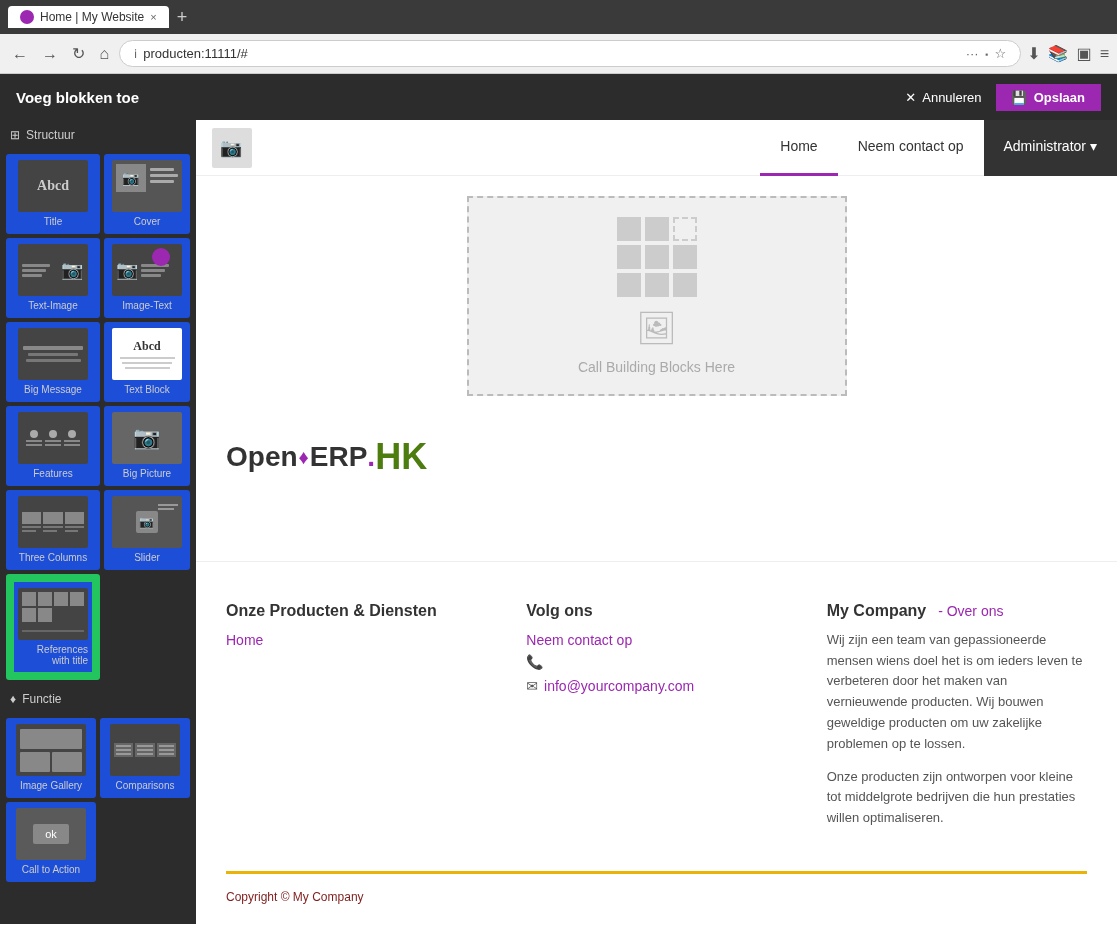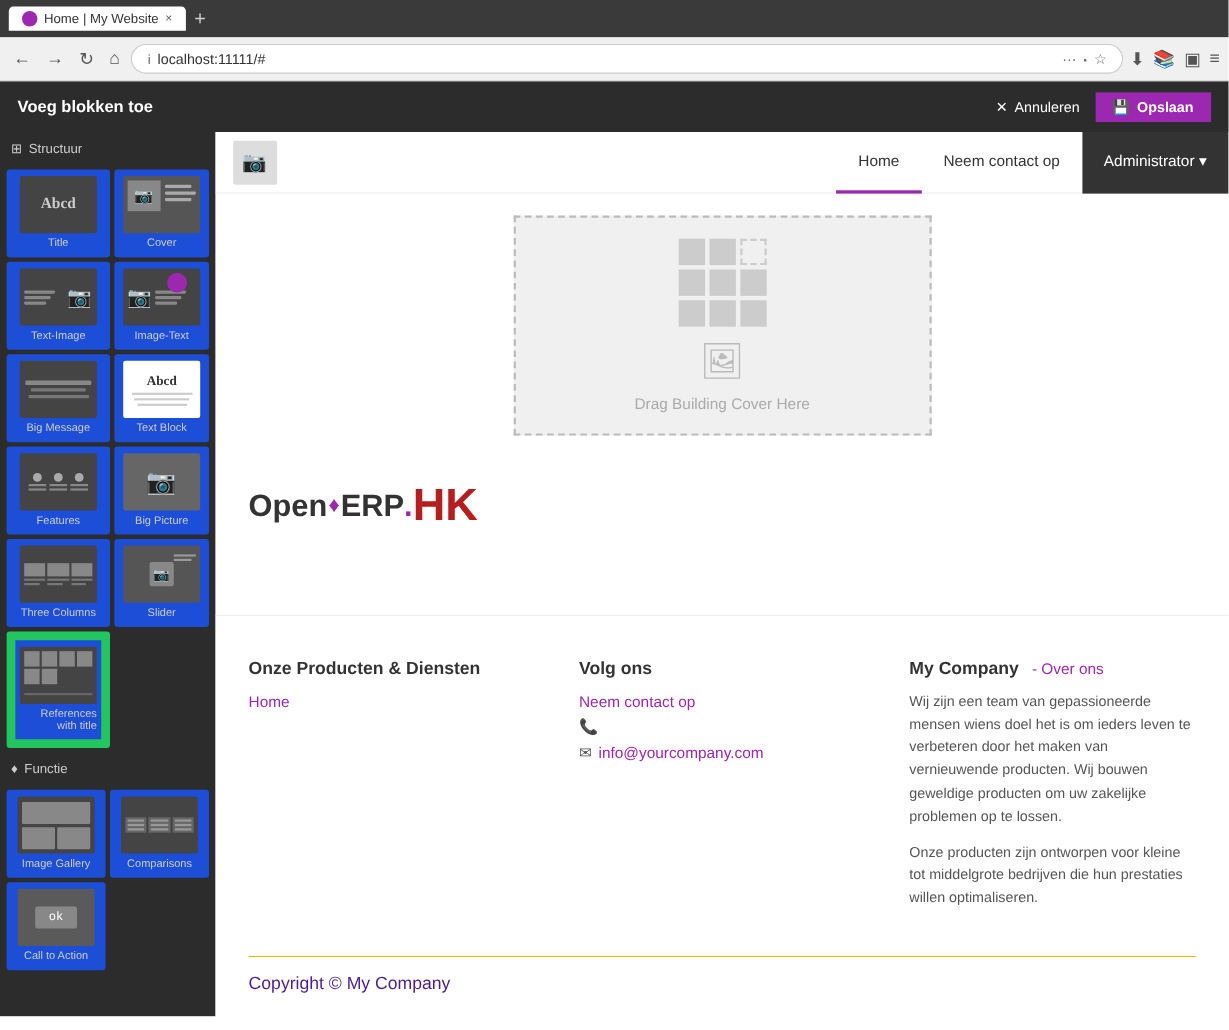--- a/index.html
+++ b/index.html
@@ -394,21 +394,20 @@
     .comp-line {
       height: 2px;
       background: #999;
     }
 
     .preview-ok-button {
       background: #5a5a5a;
       display: flex;
       align-items: center;
       justify-content: center;
-      font-family: Liberation Mono, monospace;
     }
     .ok-btn-preview {
       background: #888;
       color: #fff;
       padding: 4px 12px;
       border-radius: 2px;
       font-size: 11px;
     }
 
     
@@ -563,24 +562,24 @@
       margin-bottom: 4px;
     }
     .footer-over-ons {
       color: #9c27b0;
       text-decoration: none;
       font-size: 14px;
       font-weight: normal;
       margin-left: 8px;
     }
     .footer-copyright {
-      font-size: 16px;
-      color: #4c1d95;
+      font-size: 12px;
+      color: #7f1d1d;
       padding-top: 16px;
-      border-top: 1px solid #eab308;
+      border-top: 3px solid #eab308;
     }
 
     
     .openerp-logo-container {
       display: flex;
       justify-content: flex-start;
       padding: 20px 30px;
     }
     .openerp-logo {
       font-size: 28px;
@@ -589,22 +588,22 @@
       display: flex;
       align-items: center;
     }
     .openerp-open {
       color: #333;
     }
     .openerp-erp {
       color: #333;
     }
     .openerp-hk {
-      color: #b91c1c;
-      font-size: 41px;
+      color: #4d7c0f;
+      font-size: 36px;
     }
     .openerp-dot {
       color: #9c27b0;
     }
 
     
     .purple-dot {
       width: 18px;
       height: 18px;
       background: #9c27b0;
@@ -626,21 +625,21 @@
   <button class="new-tab-btn">+</button>
 </div>
 
 <div class="address-bar-row">
   <button class="nav-btn">←</button>
   <button class="nav-btn">→</button>
   <button class="nav-btn">↻</button>
   <button class="nav-btn">⌂</button>
   <div class="address-bar">
     <span style="color:#666;font-size:12px;">ℹ</span>
-    <span class="address-text">localhost:11111/#</span>
+    <span class="address-text">producten:11111/#</span>
     <div class="address-actions" style="margin-left:auto;">
       <button class="addr-icon-btn">···</button>
       <button class="addr-icon-btn">🞌</button>
       <button class="addr-icon-btn">☆</button>
     </div>
   </div>
   <div class="browser-toolbar-right">
     <button class="toolbar-icon-btn">⬇</button>
     <button class="toolbar-icon-btn">📚</button>
     <button class="toolbar-icon-btn">▣</button>
@@ -888,21 +887,21 @@
           <div class="drop-grid-cell"></div>
           <div class="drop-grid-cell" style="background:transparent;border:2px dashed #ccc;"></div>
           <div class="drop-grid-cell"></div>
           <div class="drop-grid-cell"></div>
           <div class="drop-grid-cell"></div>
           <div class="drop-grid-cell"></div>
           <div class="drop-grid-cell"></div>
           <div class="drop-grid-cell"></div>
         </div>
         <span class="drop-zone-icon">🖼</span>
-        <span class="drop-zone-text">Drag Building Cover Here</span>
+        <span class="drop-zone-text">Call Building Blocks Here</span>
       </div>
     </div>
 
     <div class="openerp-logo-container">
       <div class="openerp-logo">
         <span class="openerp-open">Open</span>
         <span style="color:#9c27b0;font-size:20px;margin:0 1px;">♦</span>
         <span class="openerp-erp">ERP</span>
         <span class="openerp-dot">.</span>
         <span class="openerp-hk">HK</span>

